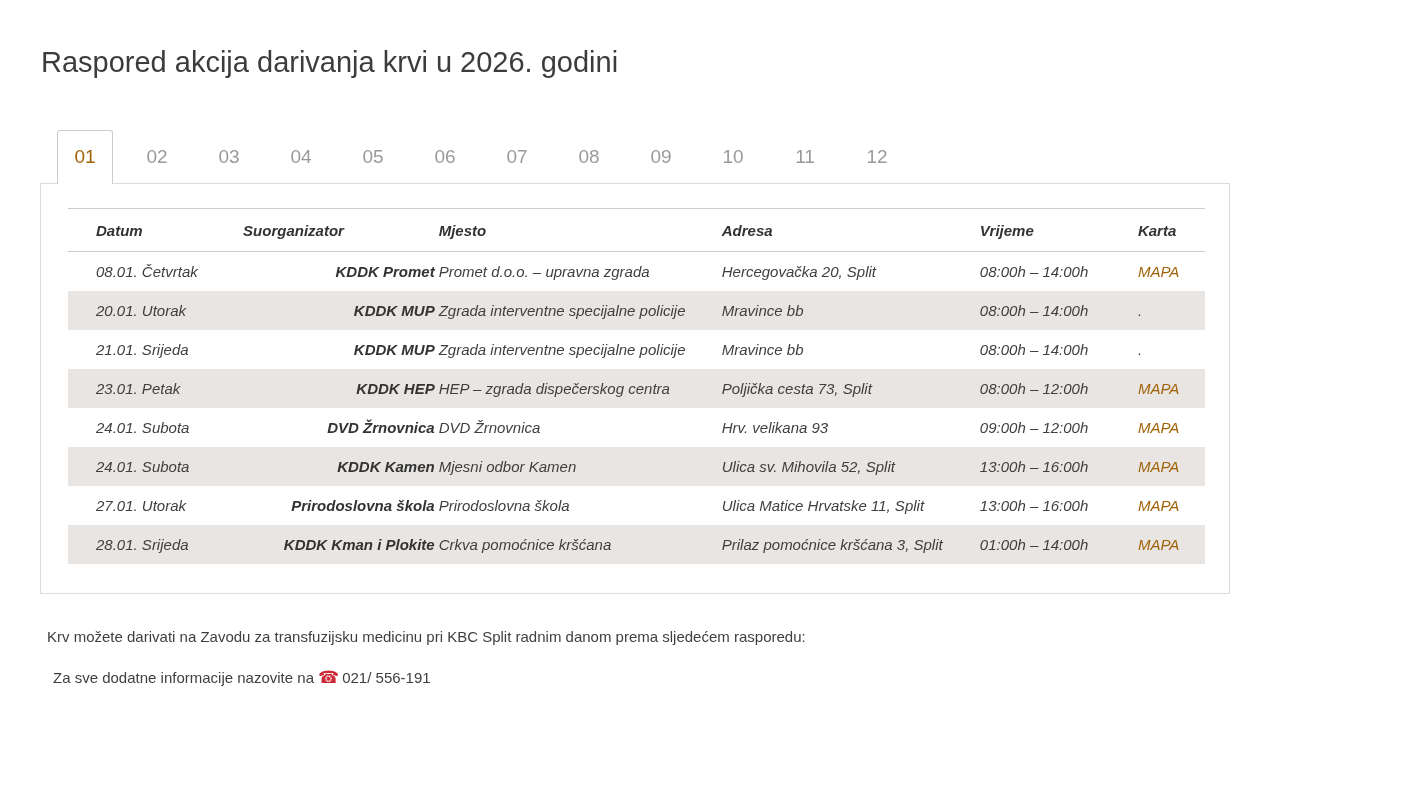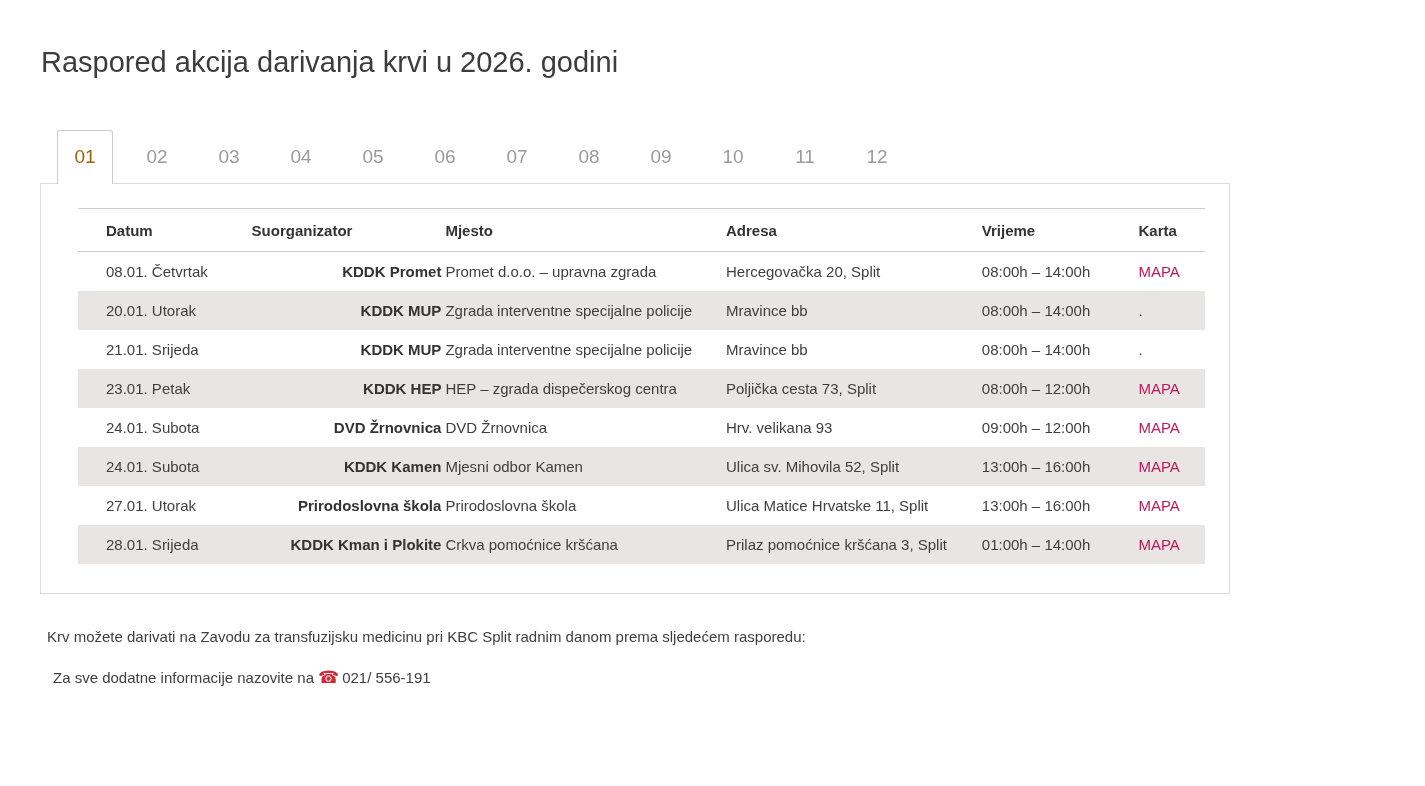--- a/index.html
+++ b/index.html
@@ -47,23 +47,24 @@
   }
   .tabs-row .tab.active {
     background: #ffffff;
     border-color: #cccccc;
     color: #a16207;
   }
   
   .panel {
     border: 1px solid #dcdcdc;
     background: #ffffff;
-    padding: 24px 24px 29px 37px;
+    padding: 24px 24px 29px 27px;
     position: relative;
     z-index: 1;
+    font-style: italic;
   }
   table.schedule {
     width: 100%;
     border-collapse: collapse;
     font-size: 15px;
     color: #3f3f3f;
   }
   table.schedule thead th {
     text-align: left;
     font-weight: bold;
@@ -74,21 +75,21 @@
   }
   table.schedule td {
     padding: 11px 4px 11px 0;
     vertical-align: middle;
   }
   table.schedule th:first-child,
   table.schedule td:first-child { padding-left: 28px; }
   table.schedule tr.alt { background: #e8e5e2; }
   td.col-suorganizator { font-weight: bold; color: #333333; text-align: right; }
   a.map-link {
-    color: #be185d;
+    color: #a16207;
     text-decoration: none;
   }
   
   .footer-block { margin: 34px 0 0 1px; font-size: 15px; color: #3f3f3f; }
   .footer-intro { margin: 0 0 22px 6px; }
   ul.hours-list {
     list-style: square;
     margin: 0 0 28px 0;
     padding-left: 33px;
   }

